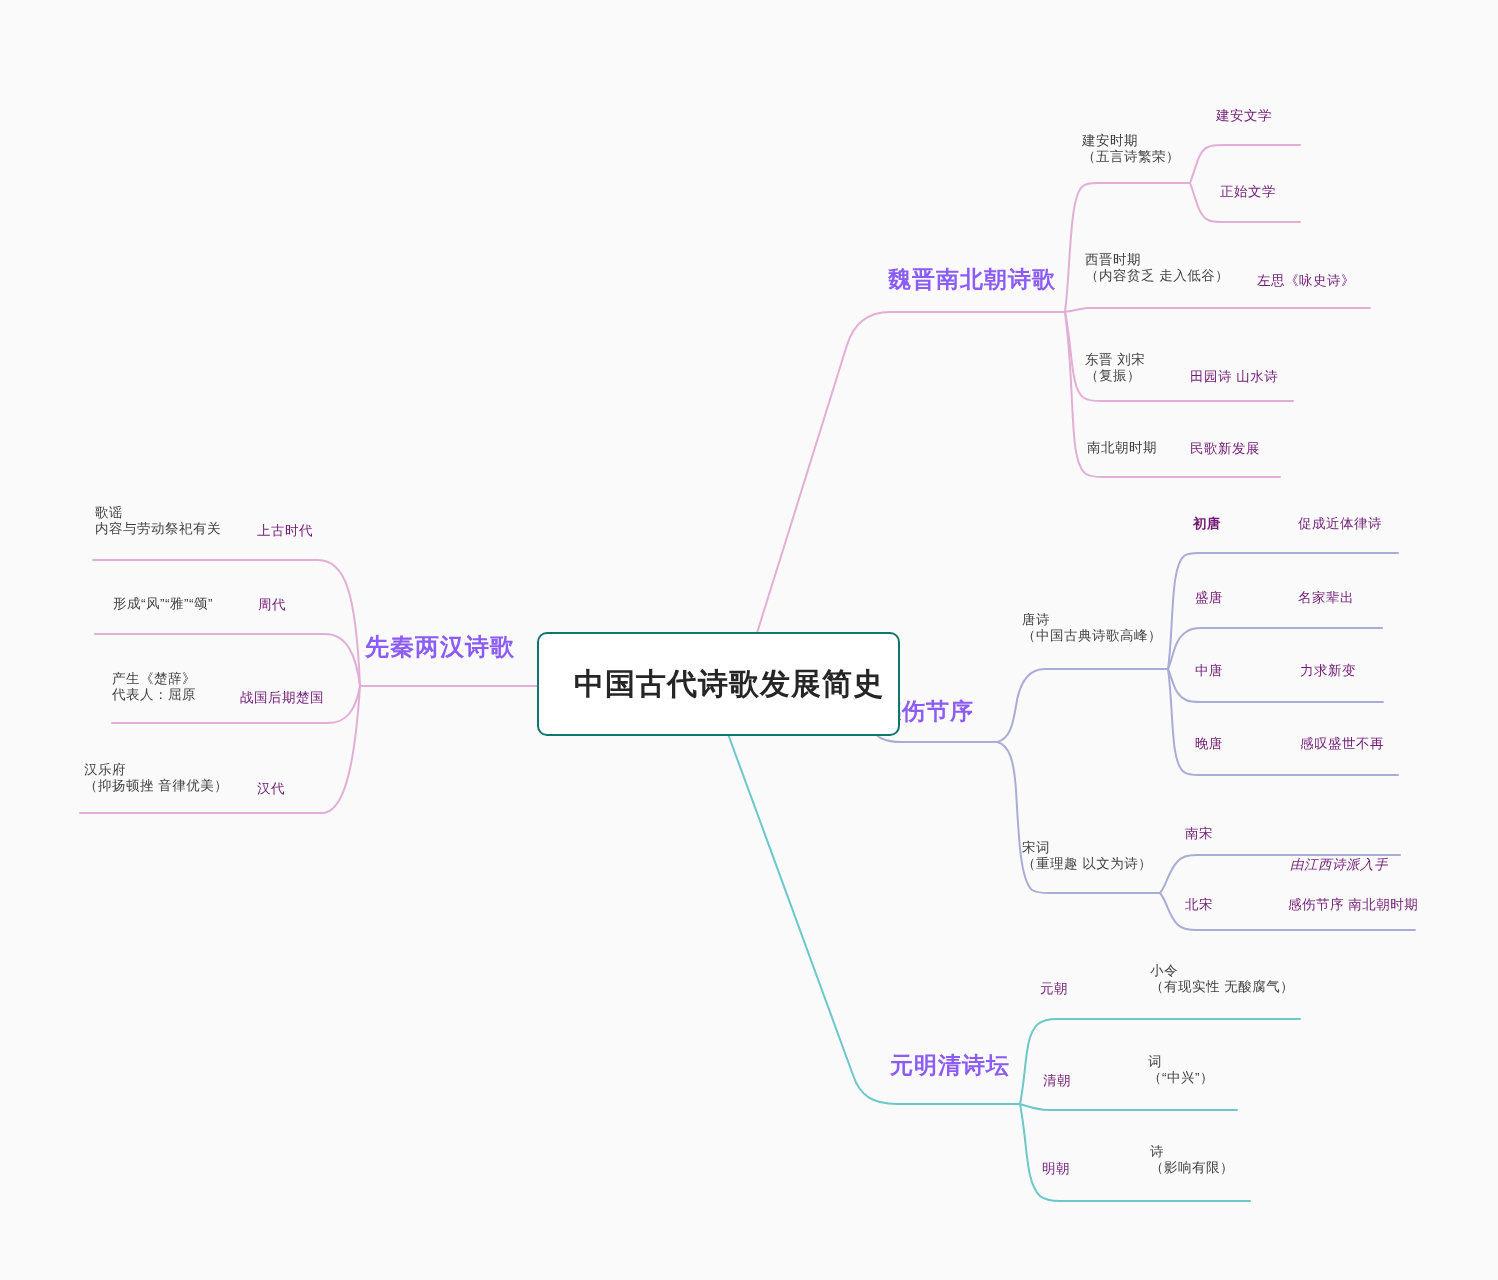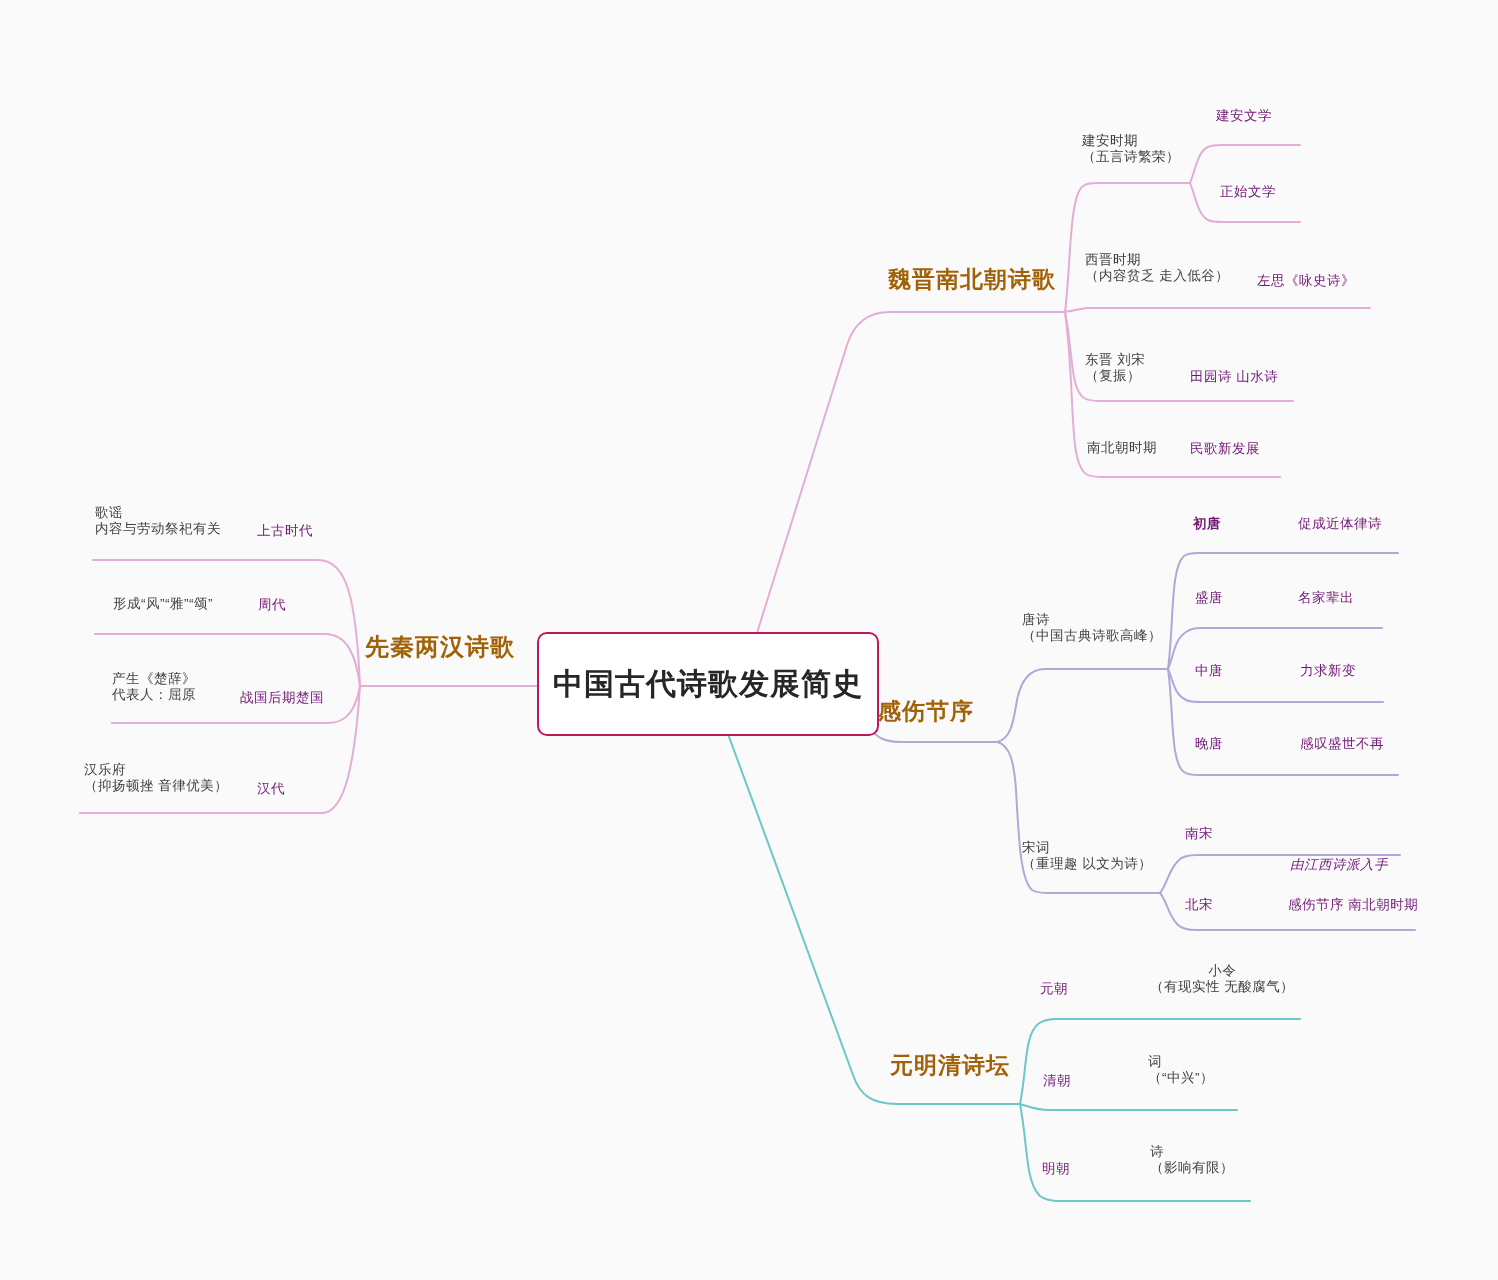--- a/index.html
+++ b/index.html
@@ -12,27 +12,27 @@
   }
   svg.links{position:absolute;left:0;top:0;z-index:1;}
   .node{
     position:absolute;z-index:3;
     font-size:13.5px;line-height:16px;color:#3f3f3f;
     white-space:pre-line;letter-spacing:.5px;
   }
   .kw{position:absolute;z-index:3;font-size:13.5px;color:#701a75;white-space:pre-line;letter-spacing:.5px;}
   .branch-label{
     position:absolute;z-index:3;
-    font-size:23px;font-weight:bold;color:#a16207;letter-spacing:1px;white-space:nowrap;
+    font-size:23px;font-weight:bold;color:#8b5cf6;letter-spacing:1px;white-space:nowrap;
   }
   .central-box{
     position:absolute;left:537px;top:632px;width:338px;height:100px;z-index:4;
-    background:#ffffff;border:2px solid #be185d;border-radius:10px;
+    background:#ffffff;border:2px solid #0f766e;border-radius:10px;
     display:flex;align-items:center;justify-content:center;
-    font-size:30px;font-weight:bold;color:#262626;letter-spacing:1px;white-space:nowrap;
+    font-size:30px;font-weight:bold;color:#262626;letter-spacing:1px;white-space:nowrap;padding-left:21px;
   }
 </style>
 </head>
 <body>
 
 <div class="canvas">
 
   <svg class="links" width="1498" height="1280" viewBox="0 0 1498 1280" fill="none" stroke-width="2" stroke-linecap="round">
 
     <g stroke="#e3aed5">
@@ -115,21 +115,21 @@
   <div class="kw" style="left:1300px;top:735px;">感叹盛世不再</div>
   <div class="node" style="left:1022px;top:840px;">宋词
 （重理趣 以文为诗）</div>
   <div class="kw" style="left:1185px;top:817px;margin-top:8px;">南宋</div>
   <div class="kw" style="left:1290px;top:856px;font-style:italic;">由江西诗派入手</div>
   <div class="kw" style="left:1185px;top:896px;">北宋</div>
   <div class="kw" style="left:1288px;top:896px;">感伤节序 南北朝时期</div>
 
   <div class="branch-label" style="left:890px;top:1050px;">元明清诗坛</div>
   <div class="kw" style="left:1040px;top:980px;">元朝</div>
-  <div class="node" style="left:1150px;top:963px;text-align:center;">小令
+  <div class="node" style="left:1150px;top:963px;">小令
 （有现实性 无酸腐气）</div>
   <div class="kw" style="left:1043px;top:1072px;">清朝</div>
   <div class="node" style="left:1148px;top:1054px;">词
 （“中兴”）</div>
   <div class="kw" style="left:1042px;top:1160px;">明朝</div>
   <div class="node" style="left:1150px;top:1144px;">诗
 （影响有限）</div>
 
 </div>
 

